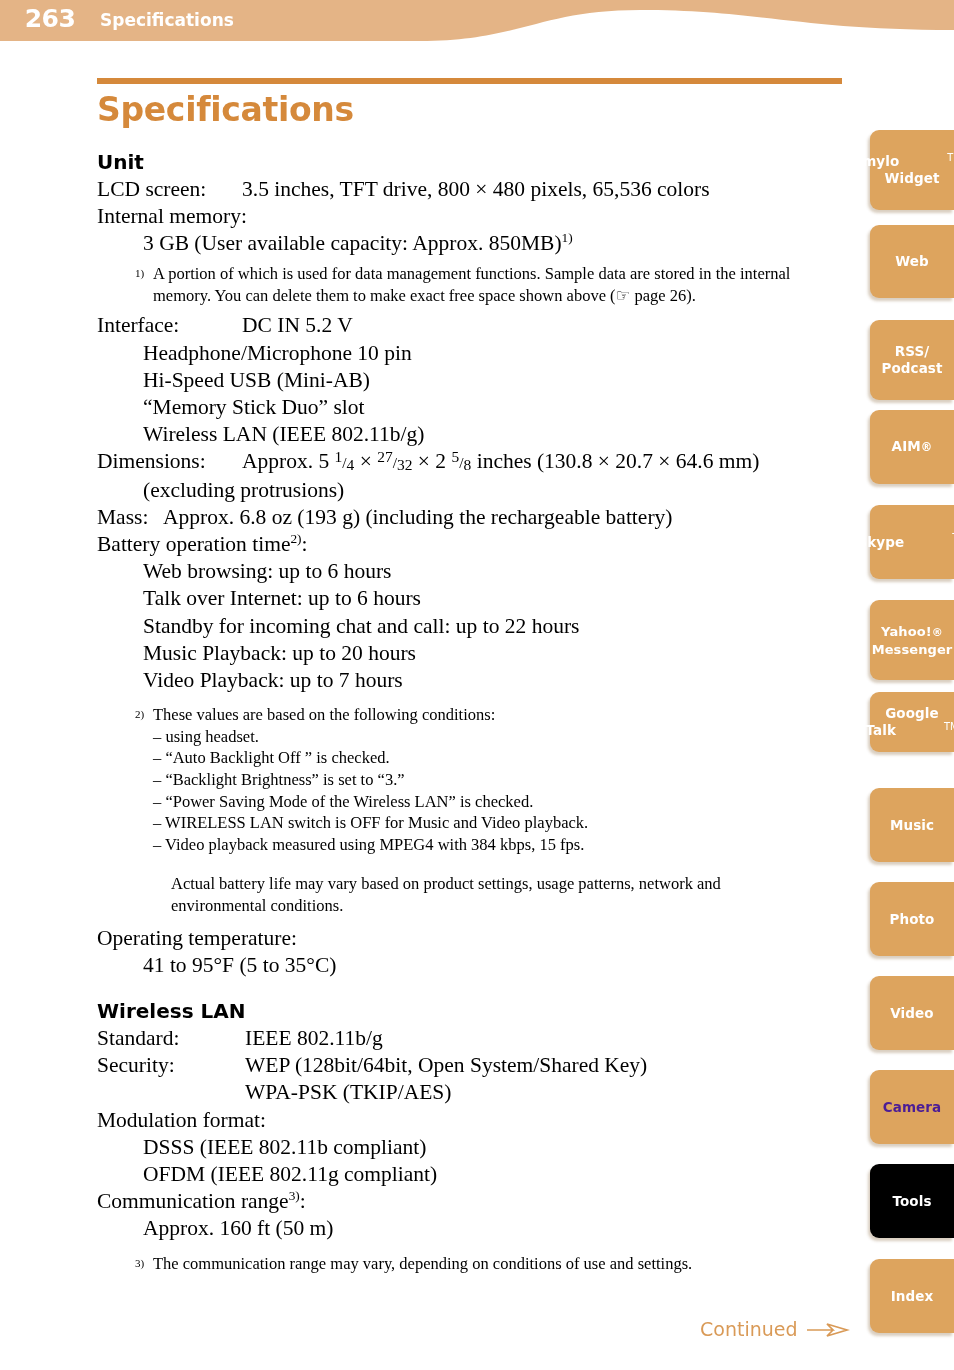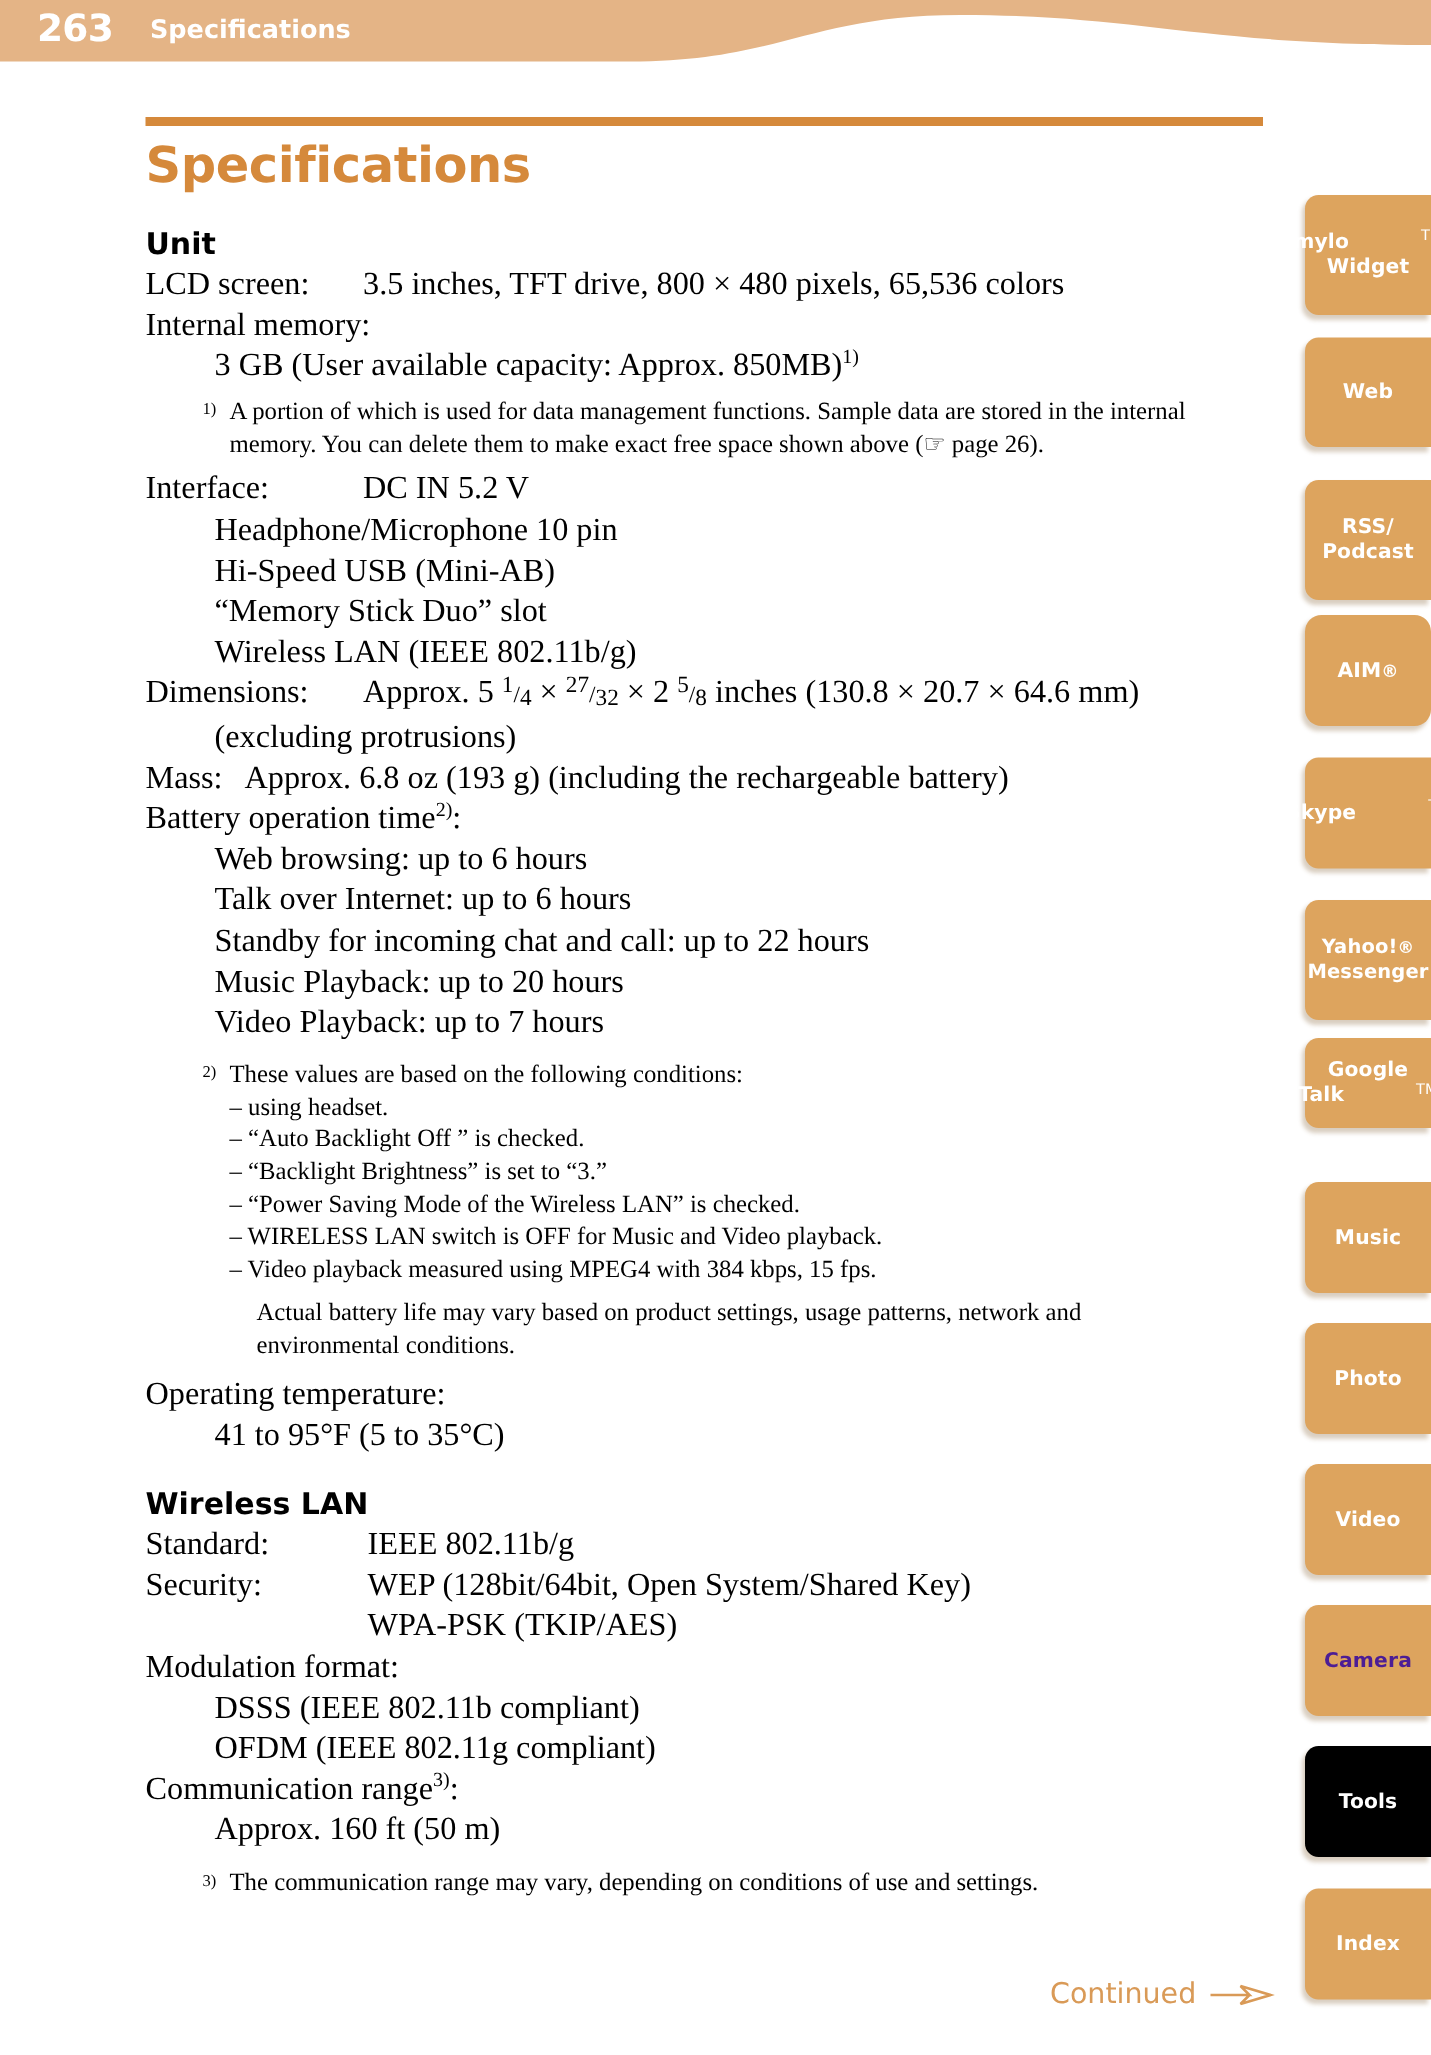--- a/index.html
+++ b/index.html
@@ -106,21 +106,21 @@
     top: 0;
     font-size: 11px;
     vertical-align: super;
   }
   .footnote .fn-body {
     display: block;
     padding-left: 18px;
   }
   .fn-list { padding-left: 32px; }
   .fn-list .fn-item { display: block; }
-  .fn-tail { padding-left: 18px; display: block; margin-top: 8px; }
+  .fn-tail { padding-left: 18px; display: block; margin-top: 18px; }
 
   
   #continued {
     position: absolute;
     left: 700px;
     top: 1318px;
     font-family: "DejaVu Sans", sans-serif;
     font-size: 19px;
     color: #d99a57;
     display: flex;
@@ -303,21 +303,21 @@
     <span>Web</span>
   </div>
 
   <div class="tab" style="top: 320px; height: 80px; background: rgb(221, 164, 94); color: rgb(255, 255, 255);">
     <span>
       <span>RSS/</span><br>
       <span>Podcast</span>
     </span>
   </div>
 
-  <div class="tab" style="top: 410px; height: 74px; background: rgb(221, 164, 94); color: rgb(255, 255, 255); border-radius: 11px;">
+  <div class="tab" style="top: 410px; height: 74px; background: rgb(221, 164, 94); color: rgb(255, 255, 255);">
     <span>
       <span>AIM</span><span class="reg">®</span>
     </span>
   </div>
 
   <div class="tab" style="top: 505px; height: 74px; background: rgb(221, 164, 94); color: rgb(255, 255, 255);">
     <span>
       <span>Skype</span><span class="tm">TM</span>
     </span>
   </div>

